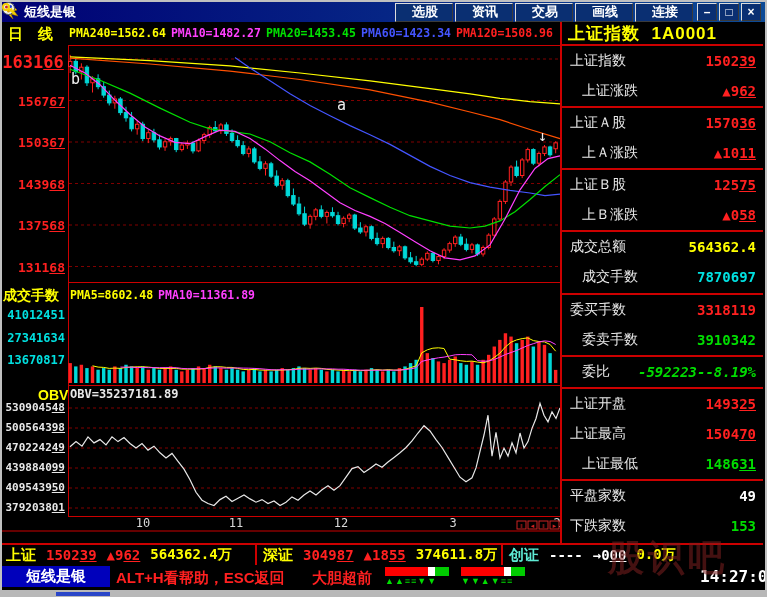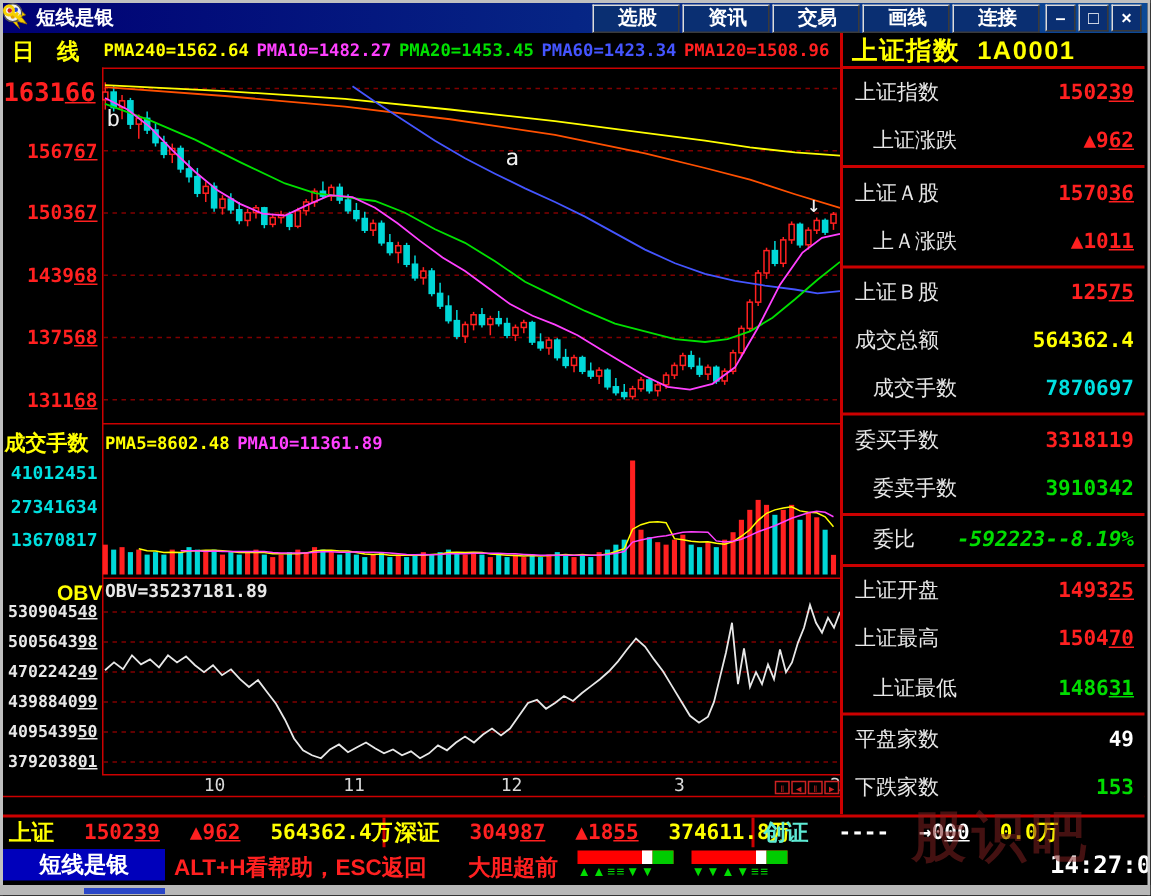--- a/index.html
+++ b/index.html
@@ -46,21 +46,21 @@
              padding-left:6px;display:flex;align-items:center;letter-spacing:1px;white-space:pre;}
   .rp-rows{display:flex;flex-direction:column;height:495px;}
   .rp-row{flex:1;display:flex;align-items:center;justify-content:space-between;padding:0 7px 0 8px;}
   .rp-row.div{border-bottom:2px solid #cc0000;padding-left:20px;}
   .rp-label{color:#e8e8e8;font-size:14px;white-space:pre;}
   .rp-value{font-family:"DejaVu Sans Mono",monospace;font-size:14px;font-weight:bold;}
 
   
   .status-bar{position:absolute;left:0;top:543px;width:763px;height:22px;background:#000;
               border-top:2px solid #cc0000;z-index:20;box-sizing:content-box;}
-  .st-sec{position:absolute;top:0;height:20px;display:flex;align-items:center;gap:20px;
+  .st-sec{position:absolute;top:0;height:20px;display:flex;align-items:center;gap:10px;
           border-right:2px solid #cc0000;box-sizing:border-box;padding:0 6px;}
   .st-sec:last-child{border-right:none;}
   .st-cn{font-size:15px;font-weight:bold;white-space:pre;}
   .st-num{font-family:"DejaVu Sans Mono",monospace;font-size:14px;font-weight:bold;white-space:pre;}
 
   
   .bottom-bar{position:absolute;left:0;top:565px;width:767px;height:25px;background:#000;z-index:20;}
   .brand-box{position:absolute;left:2px;top:1px;width:108px;height:21px;background:#0000bb;
              color:#fff;font-size:15px;font-weight:bold;display:flex;align-items:center;justify-content:center;}
   .help-text{position:absolute;left:116px;top:4px;color:#ff2020;font-size:15px;font-weight:bold;white-space:pre;}
@@ -521,20 +521,24 @@
           <span class="rp-value" style="color: rgb(255, 32, 32);"><span>1570</span><span class="u2">36</span></span>
         </div>
         <div class="rp-row div">
           <span class="rp-label">上Ａ涨跌</span>
           <span class="rp-value" style="color: rgb(255, 32, 32);"><span>▲10</span><span class="u2">11</span></span>
         </div>
         <div class="rp-row">
           <span class="rp-label">上证Ｂ股</span>
           <span class="rp-value" style="color: rgb(255, 32, 32);"><span>125</span><span class="u2">75</span></span>
         </div>
+        <div class="rp-row div">
+          <span class="rp-label">上Ｂ涨跌</span>
+          <span class="rp-value" style="color: rgb(255, 32, 32);"><span>▲0</span><span class="u2">58</span></span>
+        </div>
         <div class="rp-row">
           <span class="rp-label">成交总额</span>
           <span class="rp-value" style="color: rgb(255, 255, 0);">564362.4</span>
         </div>
         <div class="rp-row div">
           <span class="rp-label">成交手数</span>
           <span class="rp-value" style="color: rgb(0, 224, 224);">7870697</span>
         </div>
         <div class="rp-row">
           <span class="rp-label">委买手数</span>

